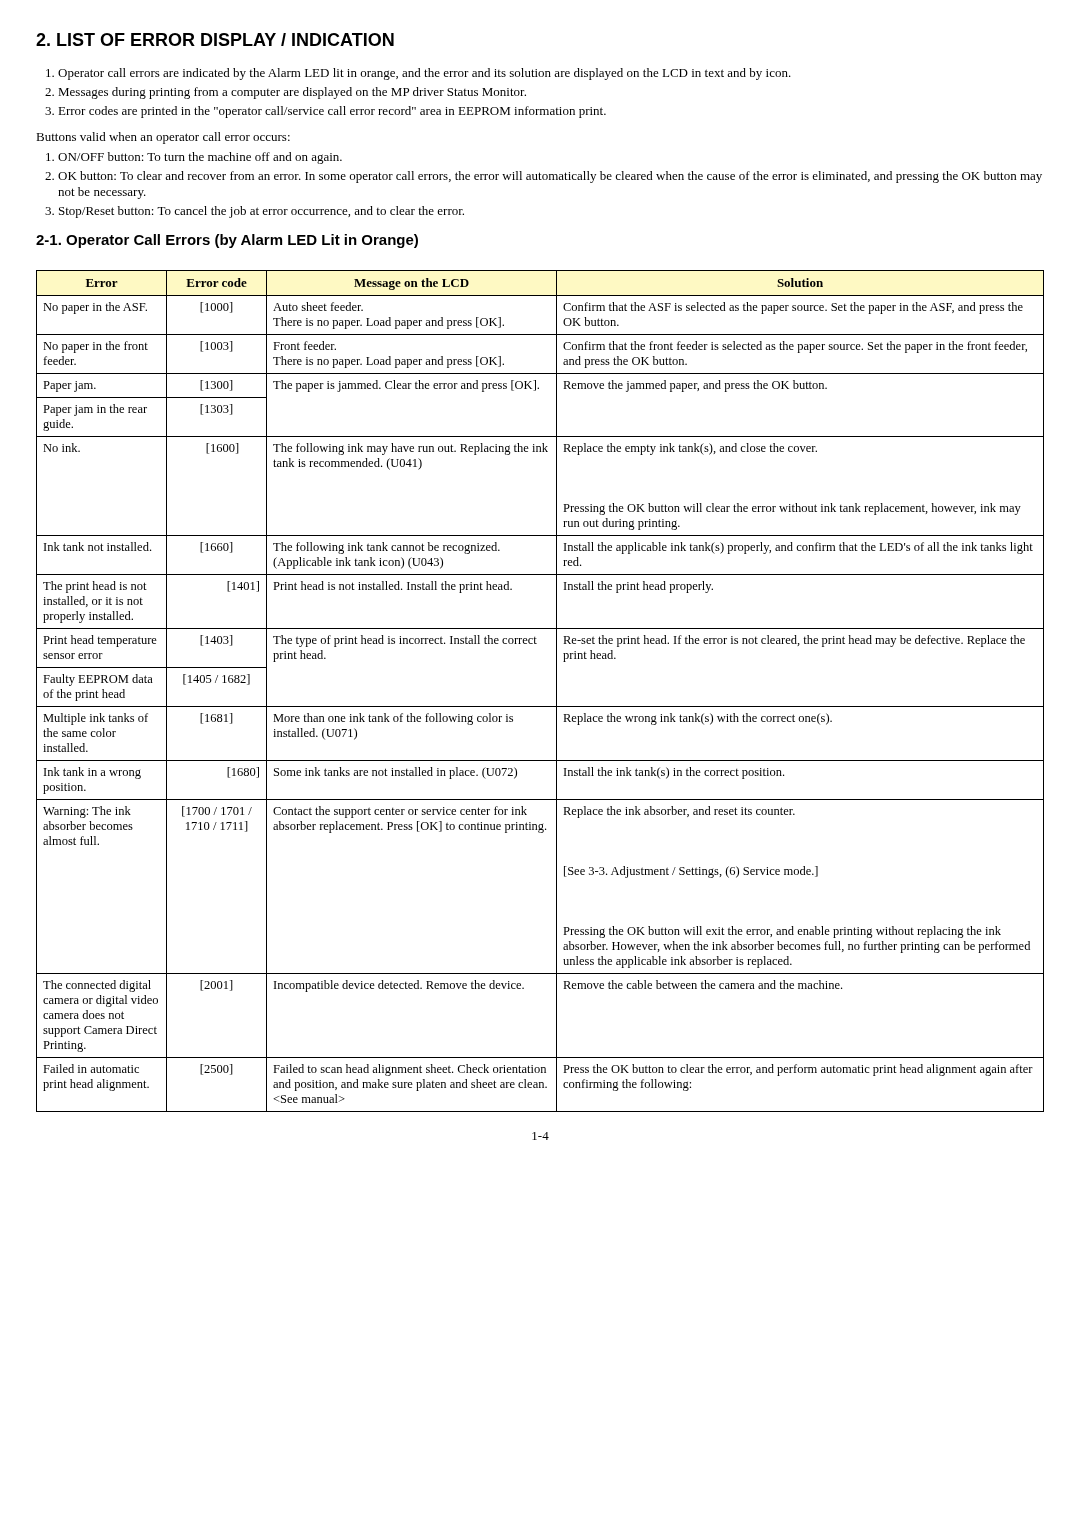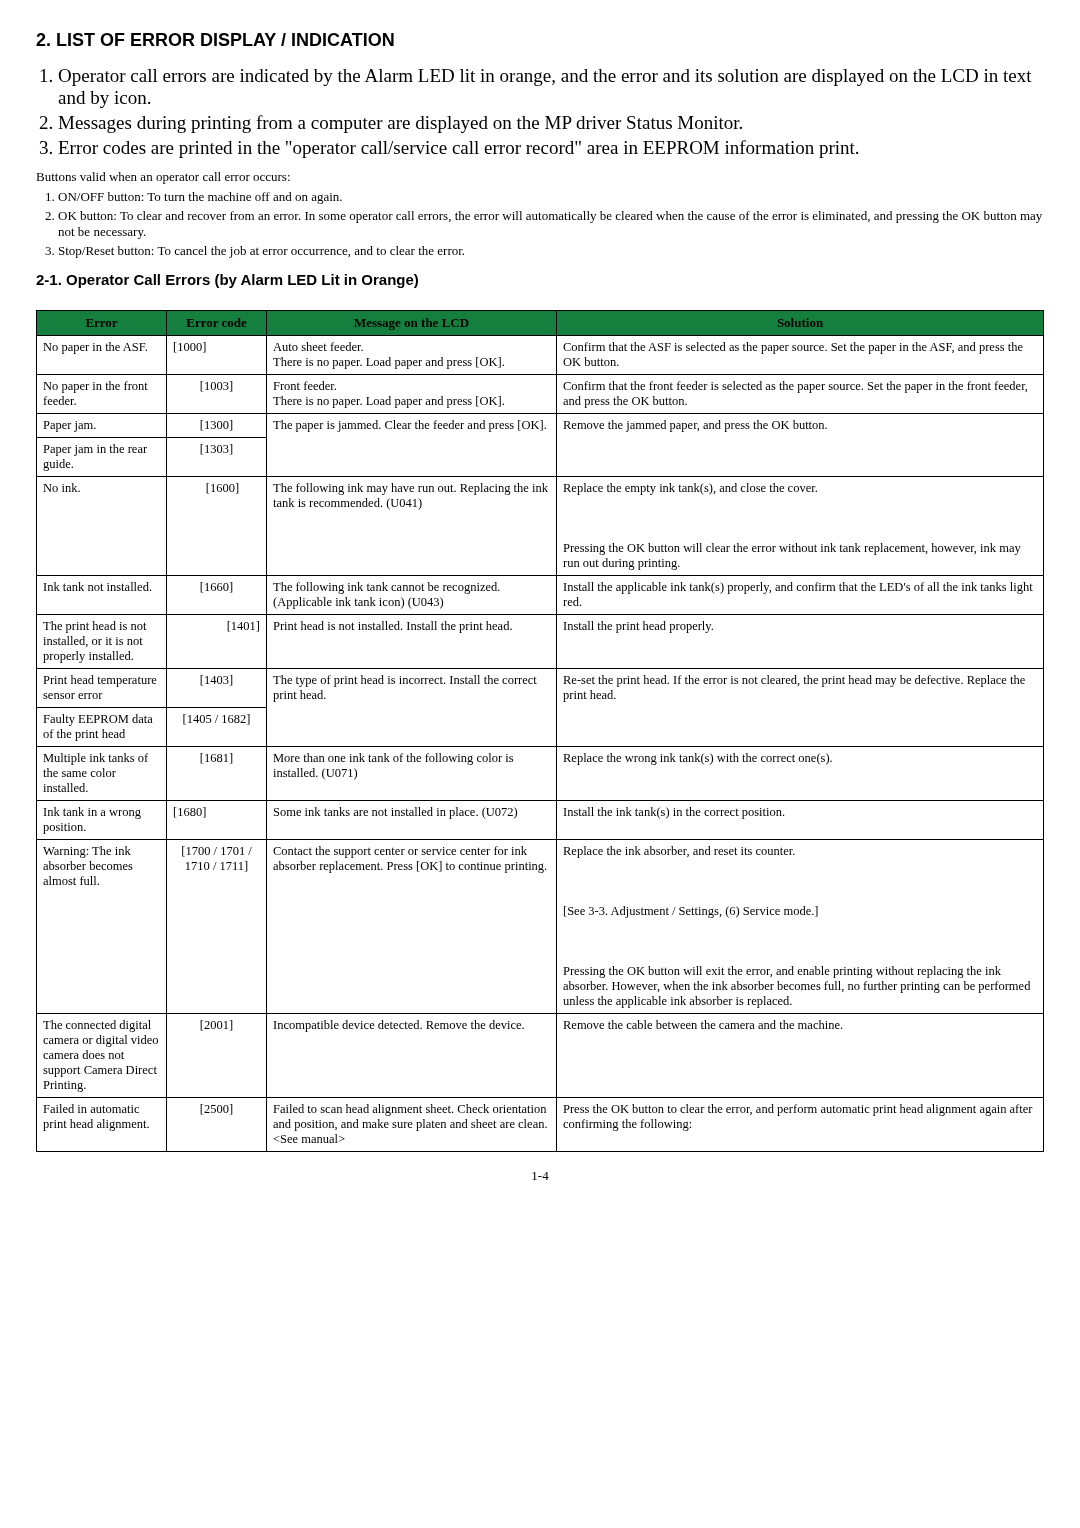--- a/index.html
+++ b/index.html
@@ -27,21 +27,21 @@
     .intro p {
       margin-bottom: 5px;
       font-size: 13px;
     }
     .intro ol {
       margin-left: 22px;
       margin-bottom: 10px;
     }
     .intro ol li {
       margin-bottom: 3px;
-      font-size: 19px;
+      font-size: 13px;
     }
     .buttons-section {
       margin-top: 10px;
       margin-bottom: 12px;
     }
     .buttons-section p {
       font-size: 13px;
       margin-bottom: 4px;
     }
     .buttons-section ol {
@@ -58,21 +58,21 @@
     }
     th, td {
       border: 1px solid #000;
       padding: 4px 6px;
       font-size: 12.5px;
       vertical-align: top;
     }
     th {
       text-align: center;
       font-weight: bold;
-      background: #15803d;
+      background: #fef9c3;
       font-size: 13px;
     }
     td:nth-child(1) { width: 130px; }
     td:nth-child(2) { width: 100px; text-align: center; }
     td:nth-child(3) { width: 290px; }
     td:nth-child(4) { width: auto; }
     .page-number {
       text-align: center;
       margin-top: 16px;
       font-size: 13px;
@@ -111,34 +111,34 @@
     <tr>
       <th class="col-error">Error</th>
       <th class="col-code">Error code</th>
       <th class="col-msg">Message on the LCD</th>
       <th class="col-sol">Solution</th>
     </tr>
   </thead>
   <tbody id="table-body">
   <tr>
         <td>No paper in the ASF.</td>
-        <td style="text-align: left;">[1000]</td>
+        <td style="text-align: center;">[1000]</td>
         <td>Auto sheet feeder.<br>There is no paper. Load paper and press [OK].</td>
         <td>Confirm that the ASF is selected as the paper source. Set the paper in the ASF, and press the OK button.</td>
       </tr>
       <tr>
         <td>No paper in the front feeder.</td>
         <td style="text-align: center;">[1003]</td>
         <td>Front feeder.<br>There is no paper. Load paper and press [OK].</td>
         <td>Confirm that the front feeder is selected as the paper source. Set the paper in the front feeder, and press the OK button.</td>
       </tr>
       <tr>
         <td>Paper jam.</td>
         <td style="text-align: center;">[1300]</td>
-        <td rowspan="2">The paper is jammed. Clear the feeder and press [OK].</td>
+        <td rowspan="2">The paper is jammed. Clear the error and press [OK].</td>
         <td rowspan="2">Remove the jammed paper, and press the OK button.</td>
       </tr>
       <tr>
         <td>Paper jam in the rear guide.</td>
         <td style="text-align: center;">[1303]</td>
       </tr>
       <tr>
         <td>No ink.</td>
         <td style="text-align: center; padding-left: 18px;">[1600]</td>
         <td>The following ink may have run out. Replacing the ink tank is recommended. (U041)</td>
@@ -167,21 +167,21 @@
         <td style="text-align: center;">[1405 / 1682]</td>
       </tr>
       <tr>
         <td>Multiple ink tanks of the same color installed.</td>
         <td style="text-align: center;">[1681]</td>
         <td>More than one ink tank of the following color is installed. (U071)</td>
         <td>Replace the wrong ink tank(s) with the correct one(s).</td>
       </tr>
       <tr>
         <td>Ink tank in a wrong position.</td>
-        <td style="text-align: left; margin-left: 17px;">[1680]</td>
+        <td style="text-align: right; margin-left: 17px;">[1680]</td>
         <td>Some ink tanks are not installed in place. (U072)</td>
         <td>Install the ink tank(s) in the correct position.</td>
       </tr>
       <tr>
         <td>Warning: The ink absorber becomes almost full.</td>
         <td style="text-align: center;">[1700 / 1701 / 1710 / 1711]</td>
         <td>Contact the support center or service center for ink absorber replacement. Press [OK] to continue printing.</td>
         <td>Replace the ink absorber, and reset its counter.<br><br><br><br>[See 3-3. Adjustment / Settings, (6) Service mode.]<br><br><br><br>Pressing the OK button will exit the error, and enable printing without replacing the ink absorber. However, when the ink absorber becomes full, no further printing can be performed unless the applicable ink absorber is replaced.</td>
       </tr>
       <tr>

